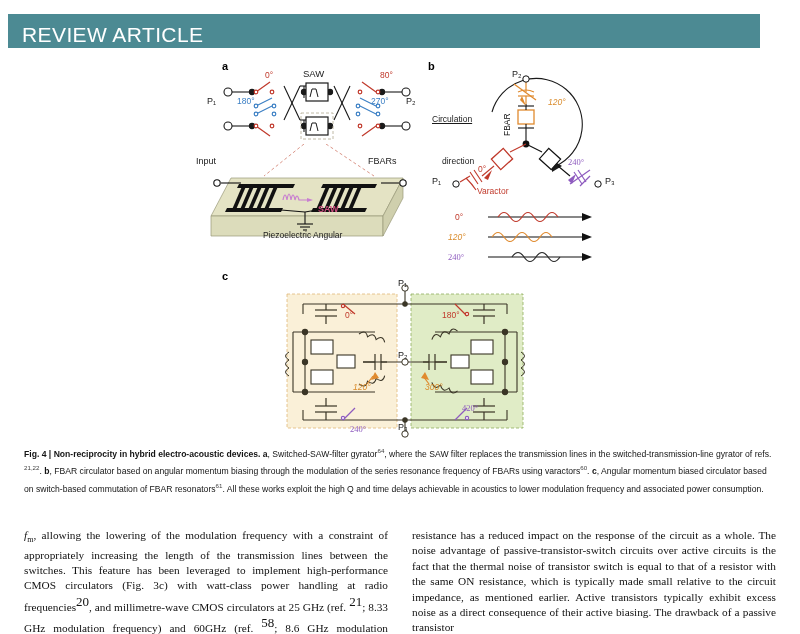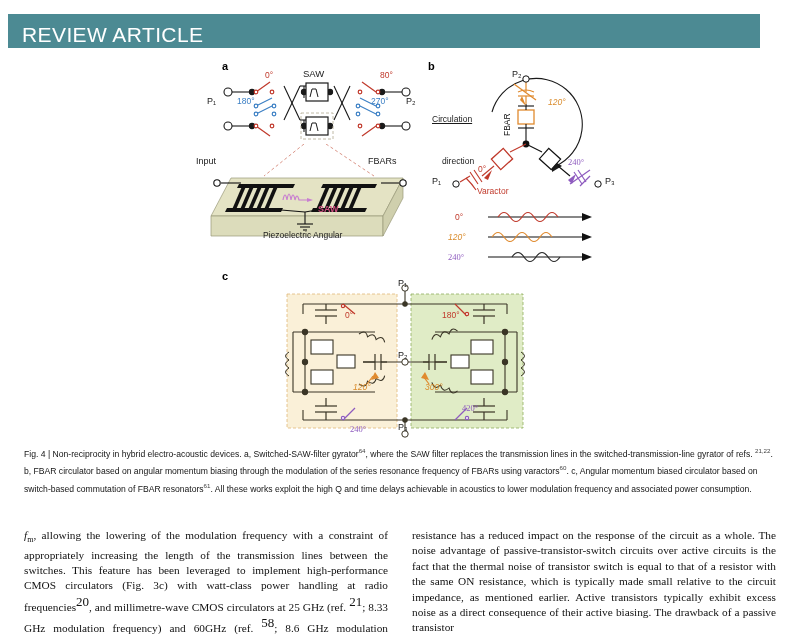--- a/index.html
+++ b/index.html
@@ -40,21 +40,21 @@
   .txt.pink   { color:#d05080; }
 
   svg { display:block; }
 
   
   .caption {
     position:absolute; left:24px; top:444px; width:752px;
     font-size:8.6px; line-height:13.4px; color:#141414;
     font-family:"Liberation Sans", sans-serif; text-align:left;
   }
-  .caption b { font-weight:normal;margin-top:21px; }
+  .caption b { font-weight:bold;margin-top:21px; }
   .caption sup { font-size:6.2px; vertical-align:super; color:#3f3f3f; }
 
   
   .body-cols {
     position:absolute; left:24px; top:528px; width:752px; height:106px;
     display:flex; gap:24px; overflow:hidden;
   }
   .col {
     width:364px;
     font-family:"Liberation Serif", serif;

